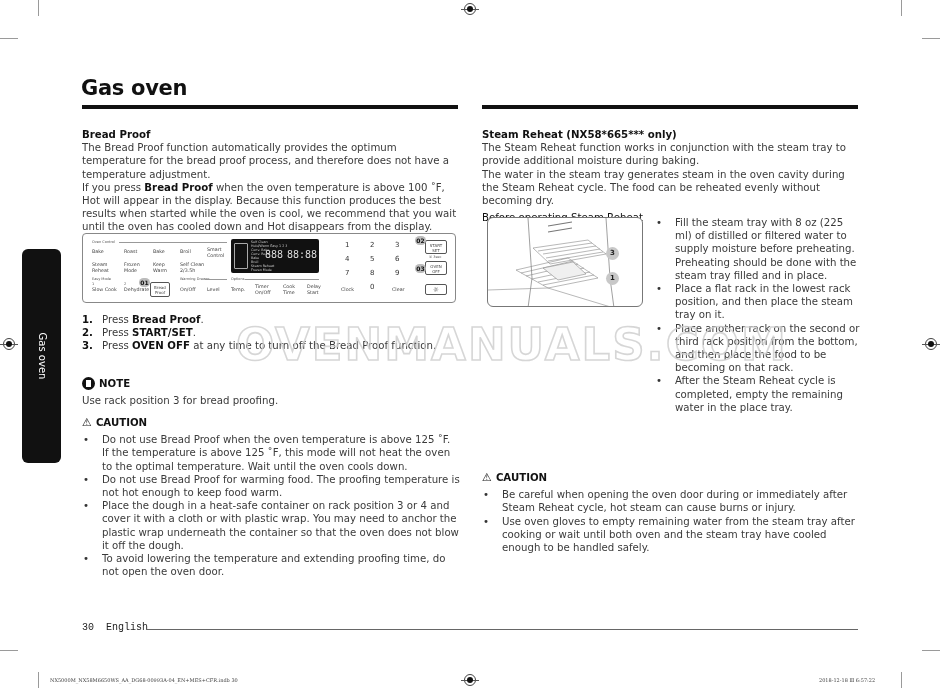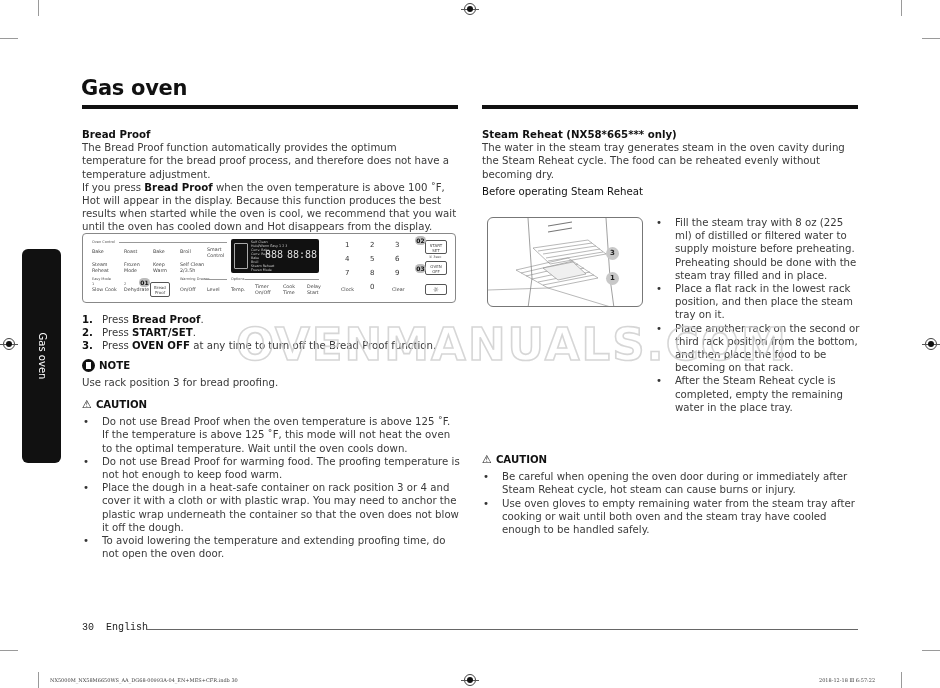--- a/index.html
+++ b/index.html
@@ -27,21 +27,21 @@
   .panel .lcd .tx { position: absolute; color: #ccc; font-size: 3.3px; line-height: 4px; white-space: nowrap; }
   .panel .num { position: absolute; font-size: 7px; color: #333; }
   .panel .keybox { position: absolute; border: 1px solid #555; border-radius: 2px; background: #fff; text-align: center; font-size: 4px; line-height: 5px; padding-top: 2px; }
   .panel .badge { position: absolute; width: 11px; height: 9px; border-radius: 5px; background: #bbb; color: #111; font-weight: bold; font-size: 6px; line-height: 9px; text-align: center; }
   .panel .grp-line { position: absolute; height: 1px; background: #999; }
 
   .steps { margin-top: 4px; }
   .steps .step { display: flex; }
   .steps .n { width: 20px; font-weight: bold; color: #111; }
 
-  .note-head, .caution-head { display: flex; align-items: center; font-weight: bold; color: #111; margin-top: 6px; margin-bottom: 4px; }
+  .note-head, .caution-head { display: flex; align-items: center; font-weight: bold; color: #111; margin-top: 24px; margin-bottom: 4px; }
   .note-icon { display: inline-block; width: 13px; height: 13px; border-radius: 50%; background: #111; margin-right: 4px; position: relative; }
   .note-icon::after { content: ""; position: absolute; left: 4px; top: 3px; width: 5px; height: 7px; background: #fff; }
   .warn-icon { display: inline-block; margin-right: 4px; font-size: 11px; color: #111; }
 
   ul.bul { list-style: none; }
   ul.bul li { position: relative; padding-left: 20px; }
   ul.bul li::before { content: "•"; position: absolute; left: 1px; top: 0; color: #333; }
 
   .illus { position: absolute; left: 487px; top: 217px; width: 156px; height: 90px; border: 1px solid #777; border-radius: 6px; background: #fff; overflow: hidden; }
   .rack-badge { position: absolute; width: 13px; height: 13px; border-radius: 50%; background: #c8c8c8; color: #222; font-size: 7px; font-weight: bold; text-align: center; line-height: 13px; }
@@ -186,20 +186,21 @@
   <ul class="bul">
     <li>Do not use Bread Proof when the oven temperature is above 125 ˚F. If the temperature is above 125 ˚F, this mode will not heat the oven to the optimal temperature. Wait until the oven cools down.</li>
     <li>Do not use Bread Proof for warming food. The proofing temperature is not hot enough to keep food warm.</li>
     <li>Place the dough in a heat-safe container on rack position 3 or 4 and cover it with a cloth or with plastic wrap. You may need to anchor the plastic wrap underneath the container so that the oven does not blow it off the dough.</li>
     <li>To avoid lowering the temperature and extending proofing time, do not open the oven door.</li>
   </ul>
 </div>
 
 <div class="col" style="left:482px;top:128px;width:378px;">
   <p class="h-sub">Steam Reheat (NX58*665*** only)</p>
+  <p>The Steam Reheat function works in conjunction with the steam tray to provide additional moisture during baking.</p>
   <p>The water in the steam tray generates steam in the oven cavity during the Steam Reheat cycle. The food can be reheated evenly without becoming dry.</p>
   <p class="h-sub" style="font-weight:normal;color:#111;margin-top:4px;">Before operating Steam Reheat</p>
 </div>
 
 <div class="illus">
   <svg width="156" height="90" viewBox="0 0 156 90">
     <path d="M40 0 L44 60 L40 90" stroke="#888" fill="none" stroke-width="0.8"></path>
     <path d="M118 0 L122 60 L126 90" stroke="#888" fill="none" stroke-width="0.8"></path>
     <path d="M60 8 L84 4 M60 14 L84 10" stroke="#777" stroke-width="1.2"></path>
     <g stroke="#888" stroke-width="0.6" fill="none">

